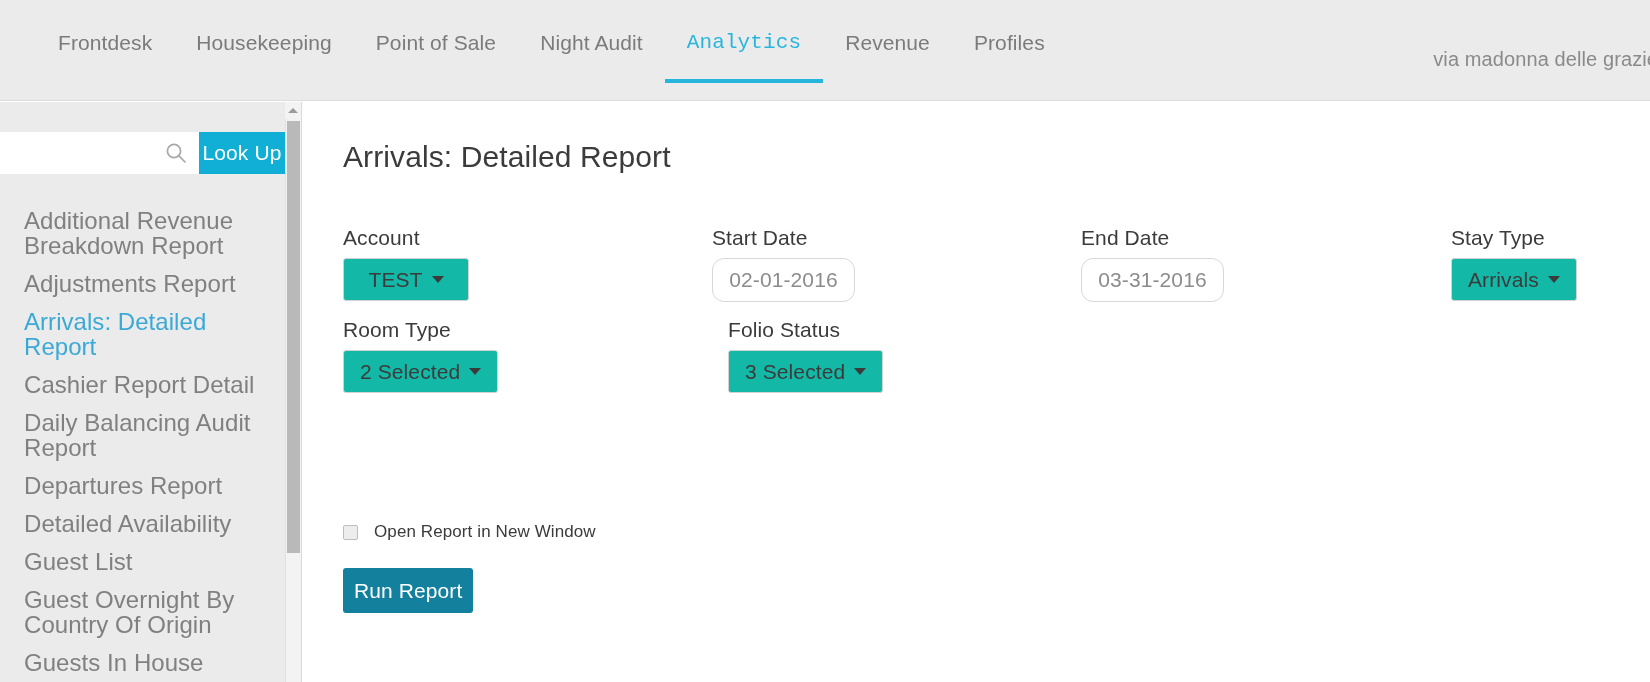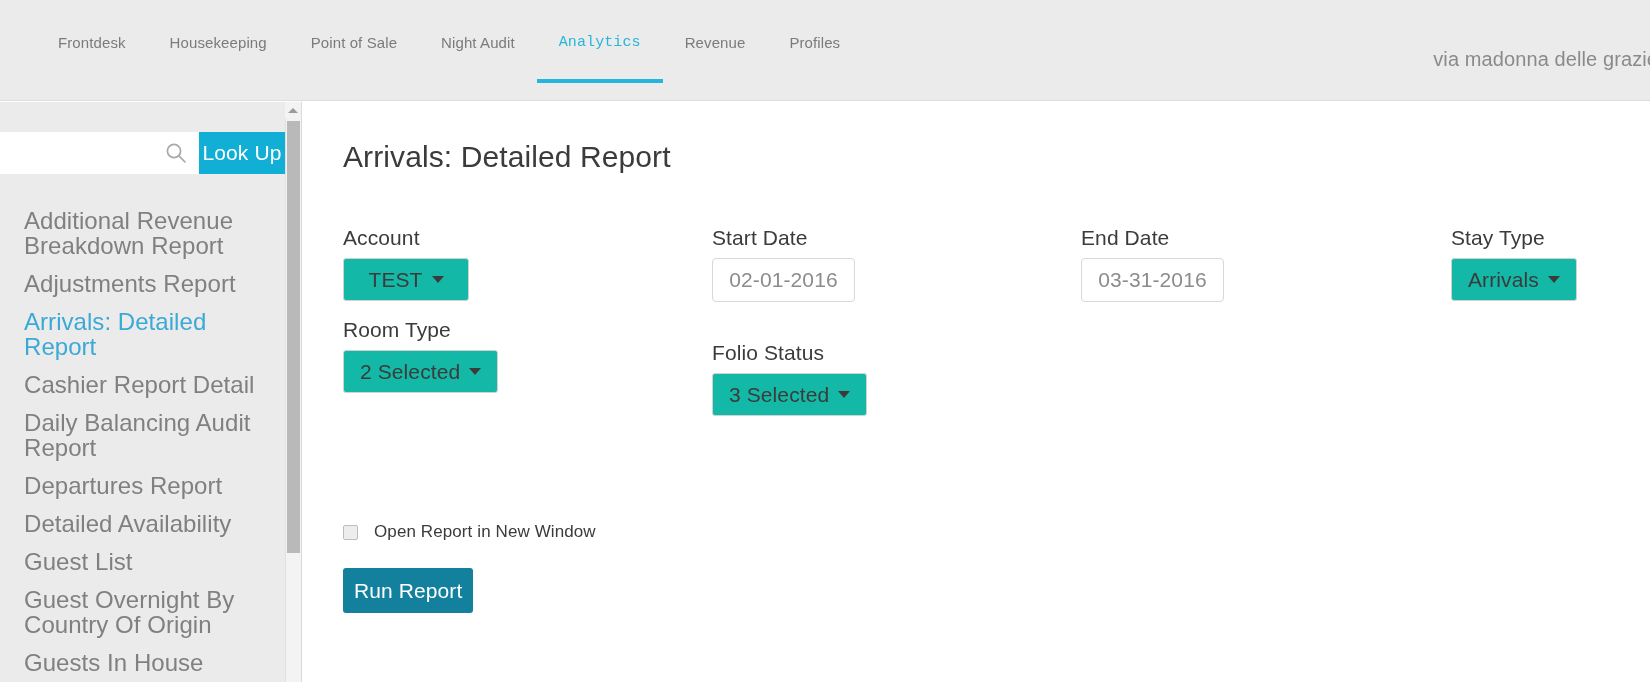--- a/index.html
+++ b/index.html
@@ -35,21 +35,21 @@
     top: 0;
     height: 101px;
     display: flex;
     align-items: flex-start;
   }
 
   .nav-item {
     position: relative;
     height: 83px;
     padding: 29px 22px 0 22px;
-    font-size: 15px;
+    font-size: 21px;
     color: #7b7b7b;
     letter-spacing: 0.1px;
     white-space: nowrap;
     cursor: pointer;
     line-height: 28px;
   }
 
   .nav-item.active {
     color: #26b6dd;
     font-family: Liberation Mono, monospace;
@@ -280,21 +280,21 @@
     border-left: 6px solid transparent;
     border-right: 6px solid transparent;
     border-top: 7px solid #3b3b3b;
     vertical-align: middle;
   }
 
   .date-box {
     height: 44px;
     width: 143px;
     border: 1px solid #d8d8d8;
-    border-radius: 4px;
+    border-radius: 12px;
     background: #ffffff;
     font-family: "Liberation Sans", sans-serif;
     font-size: 21px;
     color: #8c8c8c;
     padding: 0 12px;
     outline: none;
     letter-spacing: 0.1px;
     text-align: center;
   }
 
@@ -429,21 +429,21 @@
       <div class="field-row">
 
         <div class="field" style="left:0px;">
           <span class="field-label">Room Type</span>
           <div class="select-box" style="min-width:148px;">
             <span>2 Selected</span>
             <span class="caret"></span>
           </div>
         </div>
 
-        <div class="field" style="left:369px;margin-top:23px;">
+        <div class="field" style="left:385px;">
           <span class="field-label">Folio Status</span>
           <div class="select-box" style="min-width:148px;">
             <span>3 Selected</span>
             <span class="caret"></span>
           </div>
         </div>
 
       </div>
     </div>
 

